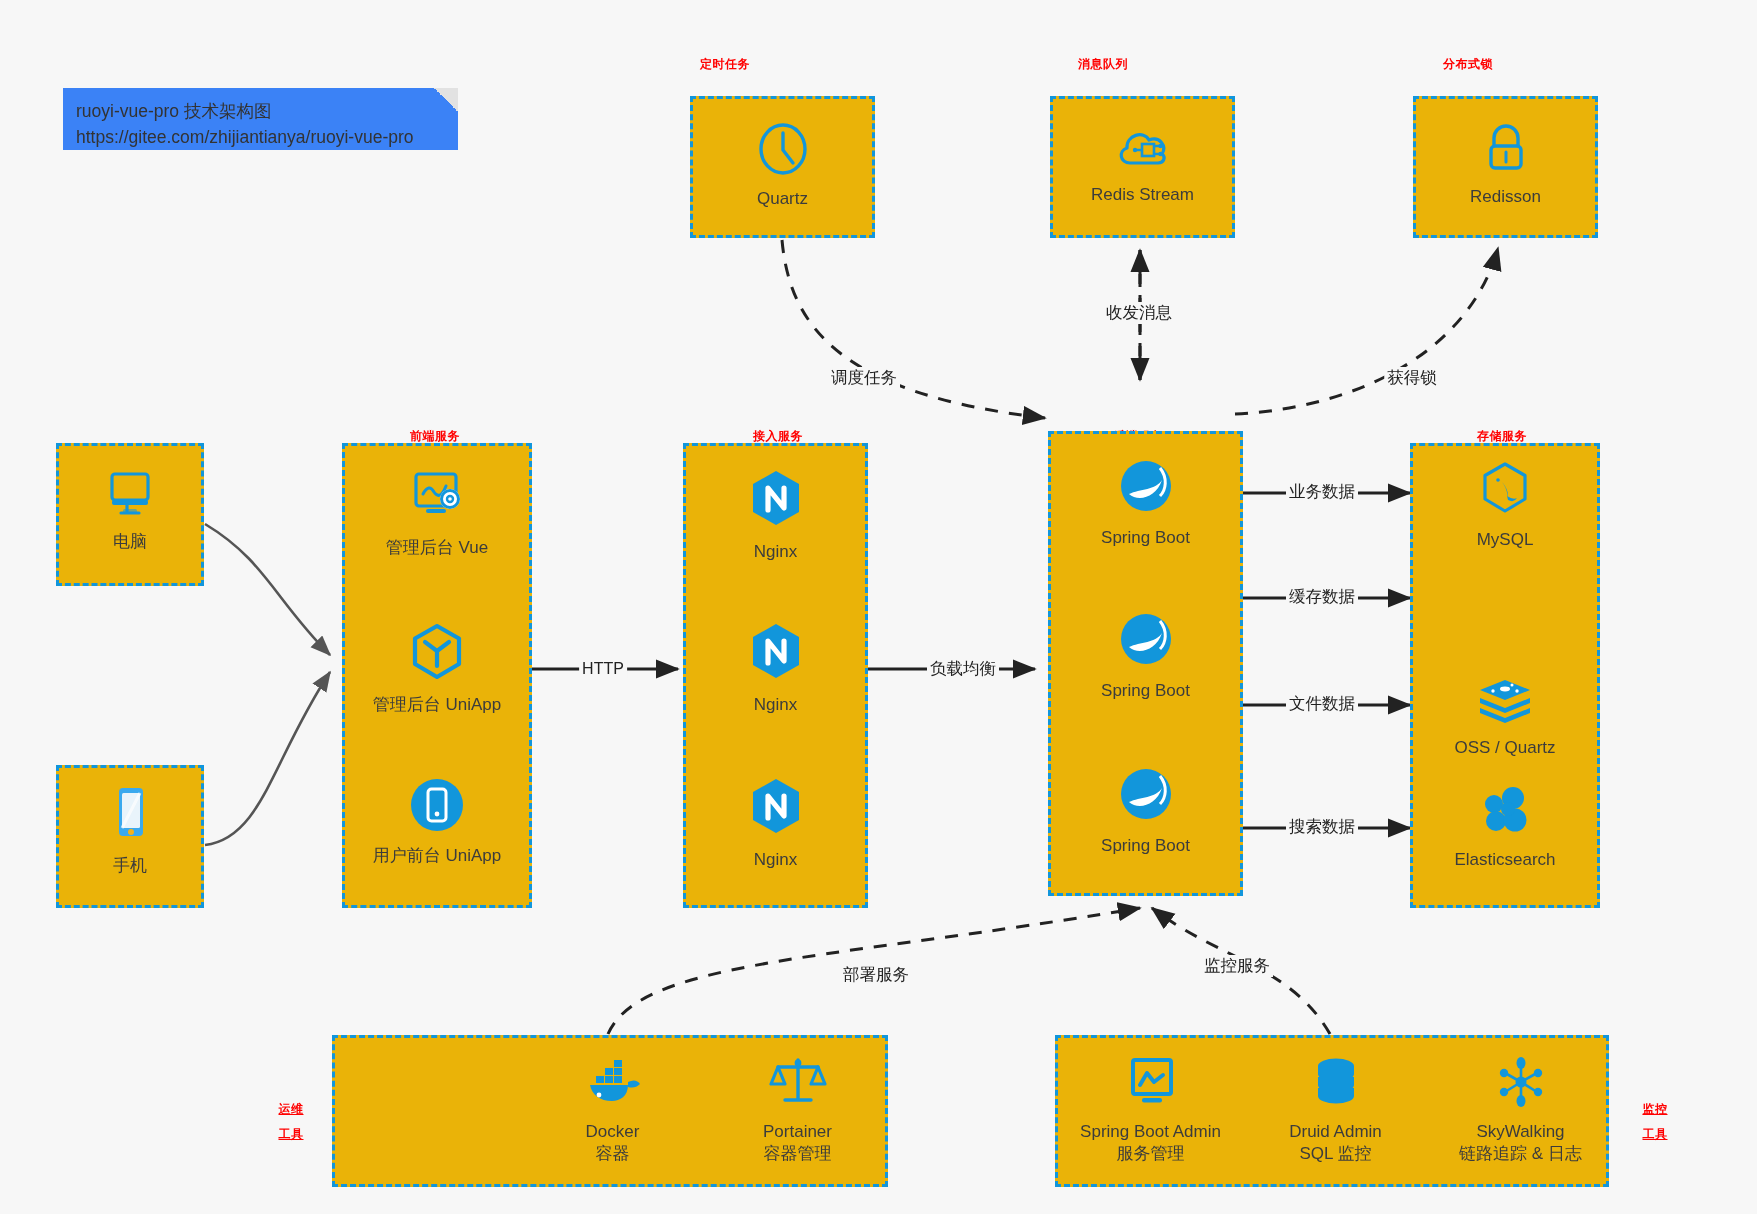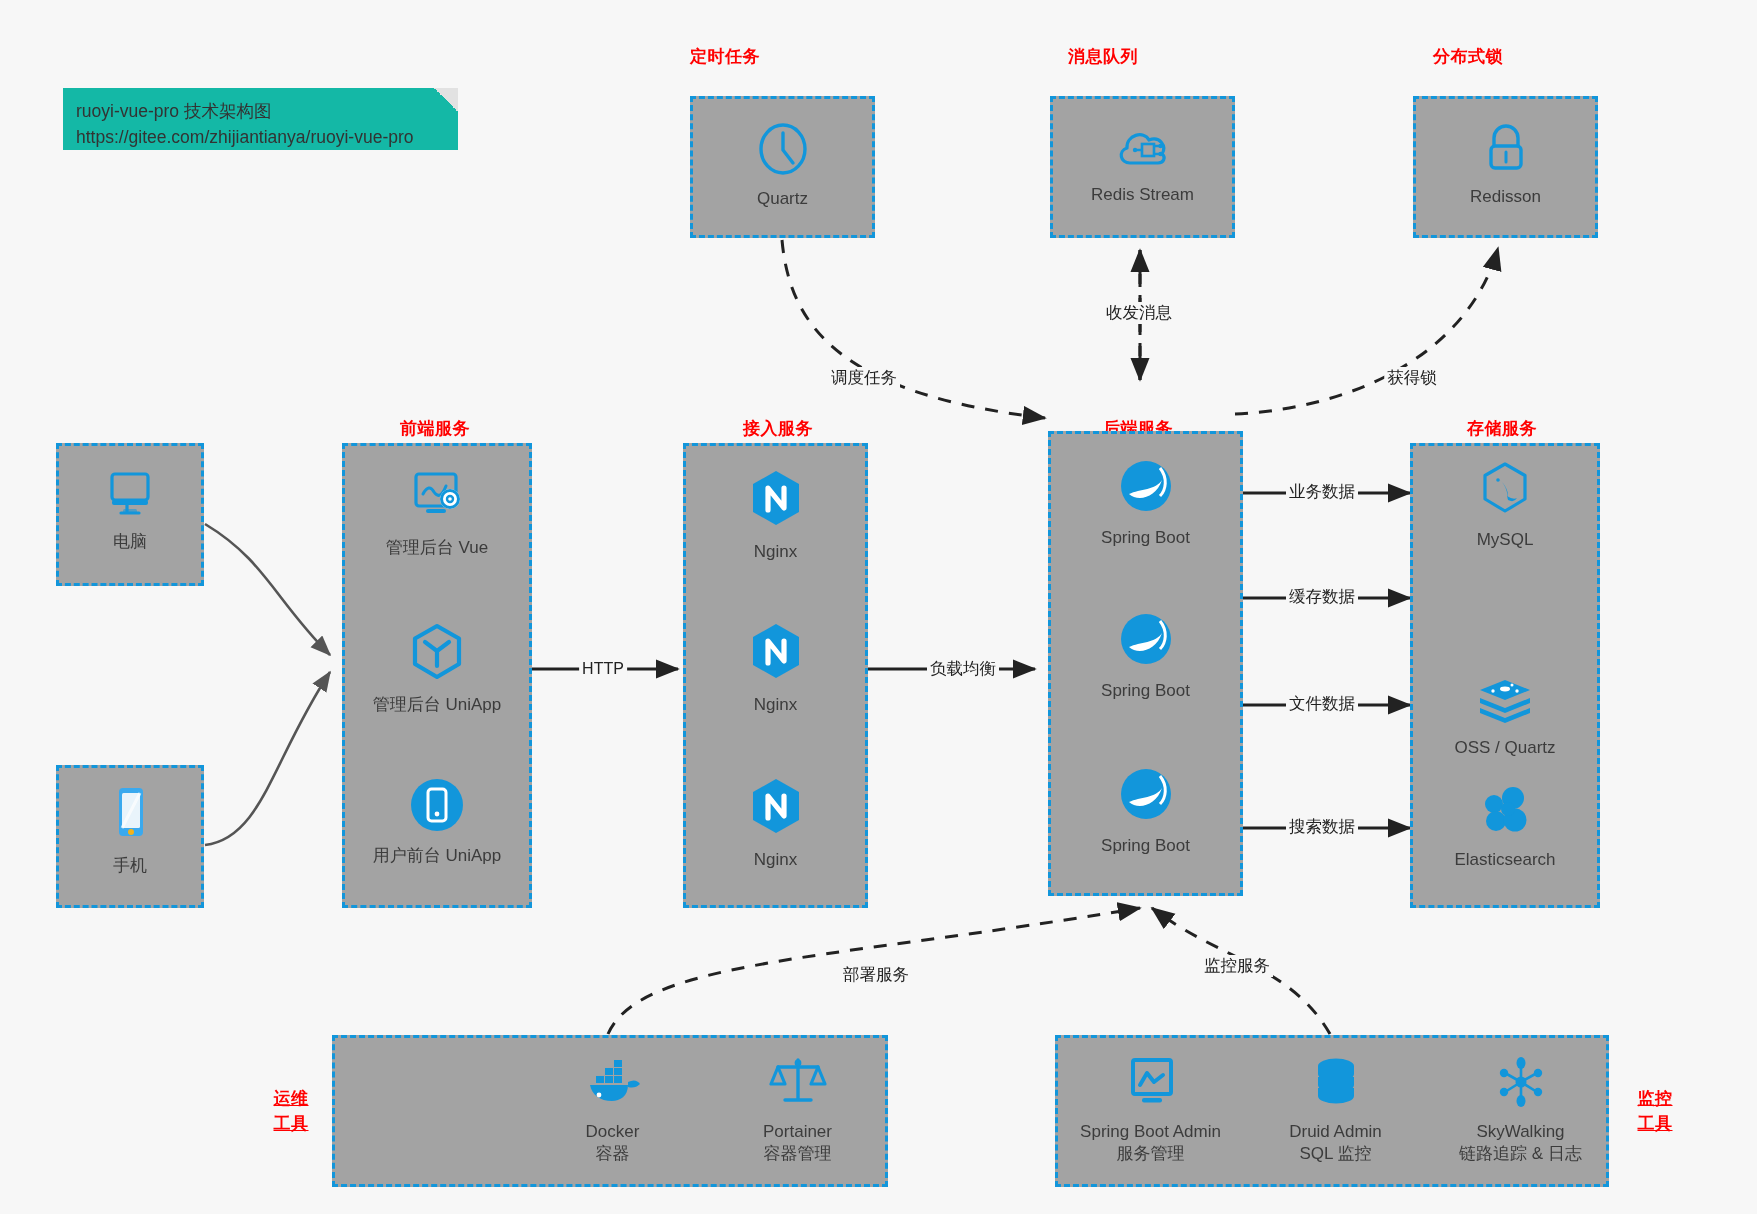--- a/index.html
+++ b/index.html
@@ -8,40 +8,40 @@
     background:#f7f7f7;
     font-family:"Liberation Sans","DejaVu Sans",sans-serif;
     position:relative;overflow:hidden;
   }
   .canvas{position:absolute;inset:0;}
   svg.wires{position:absolute;left:0;top:0;width:1757px;height:1214px;pointer-events:none;}
 
   
   .note{
     position:absolute;left:63px;top:88px;width:395px;height:62px;
-    background:#14b8a6;color:#333;font-size:17.5px;line-height:26px;
+    background:#3b82f6;color:#333;font-size:17.5px;line-height:26px;
     padding:10px 0 0 13px;box-sizing:border-box;
   }
   .note .corner{
     position:absolute;right:0;top:0;width:24px;height:24px;
     background:linear-gradient(225deg,#e2e2e2 0 50%,transparent 50% 100%);
   }
   .note div{white-space:nowrap;}
 
   
   .ghead{
-    position:absolute;color:#ff0000;font-weight:bold;font-size:17px;
-    letter-spacing:.5px;white-space:nowrap;text-align:center;
+    position:absolute;color:#ff0000;font-weight:bold;font-size:12px;
+    letter-spacing:.5px;white-space:nowrap;text-align:center;margin-top:11px;
   }
   .ghead.vert{line-height:25px;text-decoration:underline;}
 
   
   .dbox{
     position:absolute;box-sizing:border-box;
-    border:3px dashed #1296db;background:#a3a3a3;text-decoration:underline;
+    border:3px dashed #1296db;background:#eab308;text-decoration:underline;
   }
   .cell{
     position:absolute;width:100%;text-align:center;
     font-size:17px;color:#3c3c3c;
   }
   .cell .ic{display:block;margin:0 auto 6px;}
   .cell .lb{display:block;line-height:22px;white-space:nowrap;}
   .cell .lb2{display:block;line-height:22px;white-space:nowrap;}
 
   

